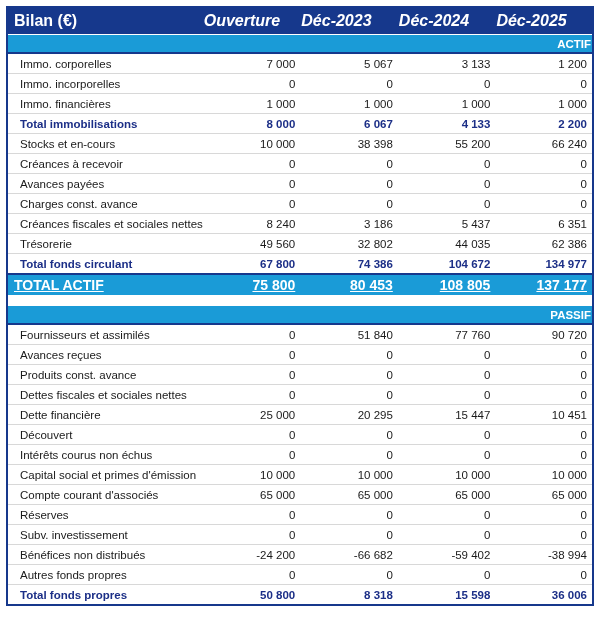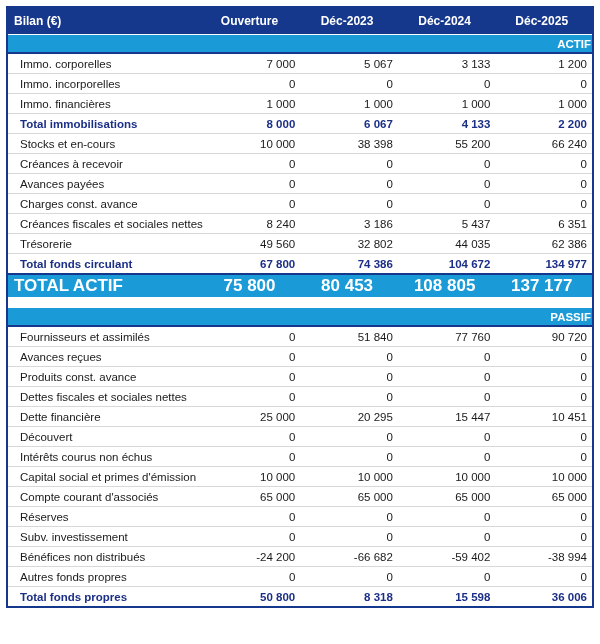--- a/index.html
+++ b/index.html
@@ -19,42 +19,42 @@
   }
   table.bilan{
     width:100%;border-collapse:collapse;table-layout:fixed;
     border:2px solid var(--border);
   }
   col.c-label{width:33.4%;}
   col.c-num{width:16.65%;}
   th,td{margin:0;overflow:hidden;white-space:nowrap;}
   tr.head th{
     background:var(--header-bg);color:#fff;font-weight:bold;
-    font-size:12px;height:24px;
+    font-size:16px;height:24px;
   }
   tr.head th.label{text-align:left;padding-left:6px;}
-  tr.head th.num{text-align:center;padding-right:5px;}
+  tr.head th.num{text-align:left;padding-right:5px;font-style:italic;}
   tr.band td{
     background:var(--band-bg);color:#fff;font-weight:bold;
     font-size:11.5px;height:15px;text-align:right;padding-left:6px;
     border-top:1px solid #fff;border-bottom:2px solid var(--border);
   }
   tr.row td{
     font-size:11.5px;height:17px;color:var(--body-text);
     border-bottom:1px solid var(--divider);background:#fff;
   }
   tr.row td.label{text-align:left;padding-left:12px;}
   tr.row td.num{text-align:right;padding-right:5px;}
   tr.row.subtotal td{font-weight:bold;color:var(--subtotal-text);}
   tr.banner td{
     background:var(--band-bg);color:#fff;font-weight:bold;
-    font-size:17px;height:18px;border-top:2px solid var(--border);
+    font-size:14px;height:18px;border-top:2px solid var(--border);text-decoration:underline;
   }
   tr.banner td.label{text-align:left;padding-left:6px;}
-  tr.banner td.num{text-align:center;padding-right:5px;}
+  tr.banner td.num{text-align:right;padding-right:5px;}
   tr.spacer td{height:8px;background:#fff;border:none;}
 </style>
 </head>
 <body>
 
 <div class="page">
   <table class="bilan">
     <colgroup>
       <col class="c-label">
         <col class="c-num">

